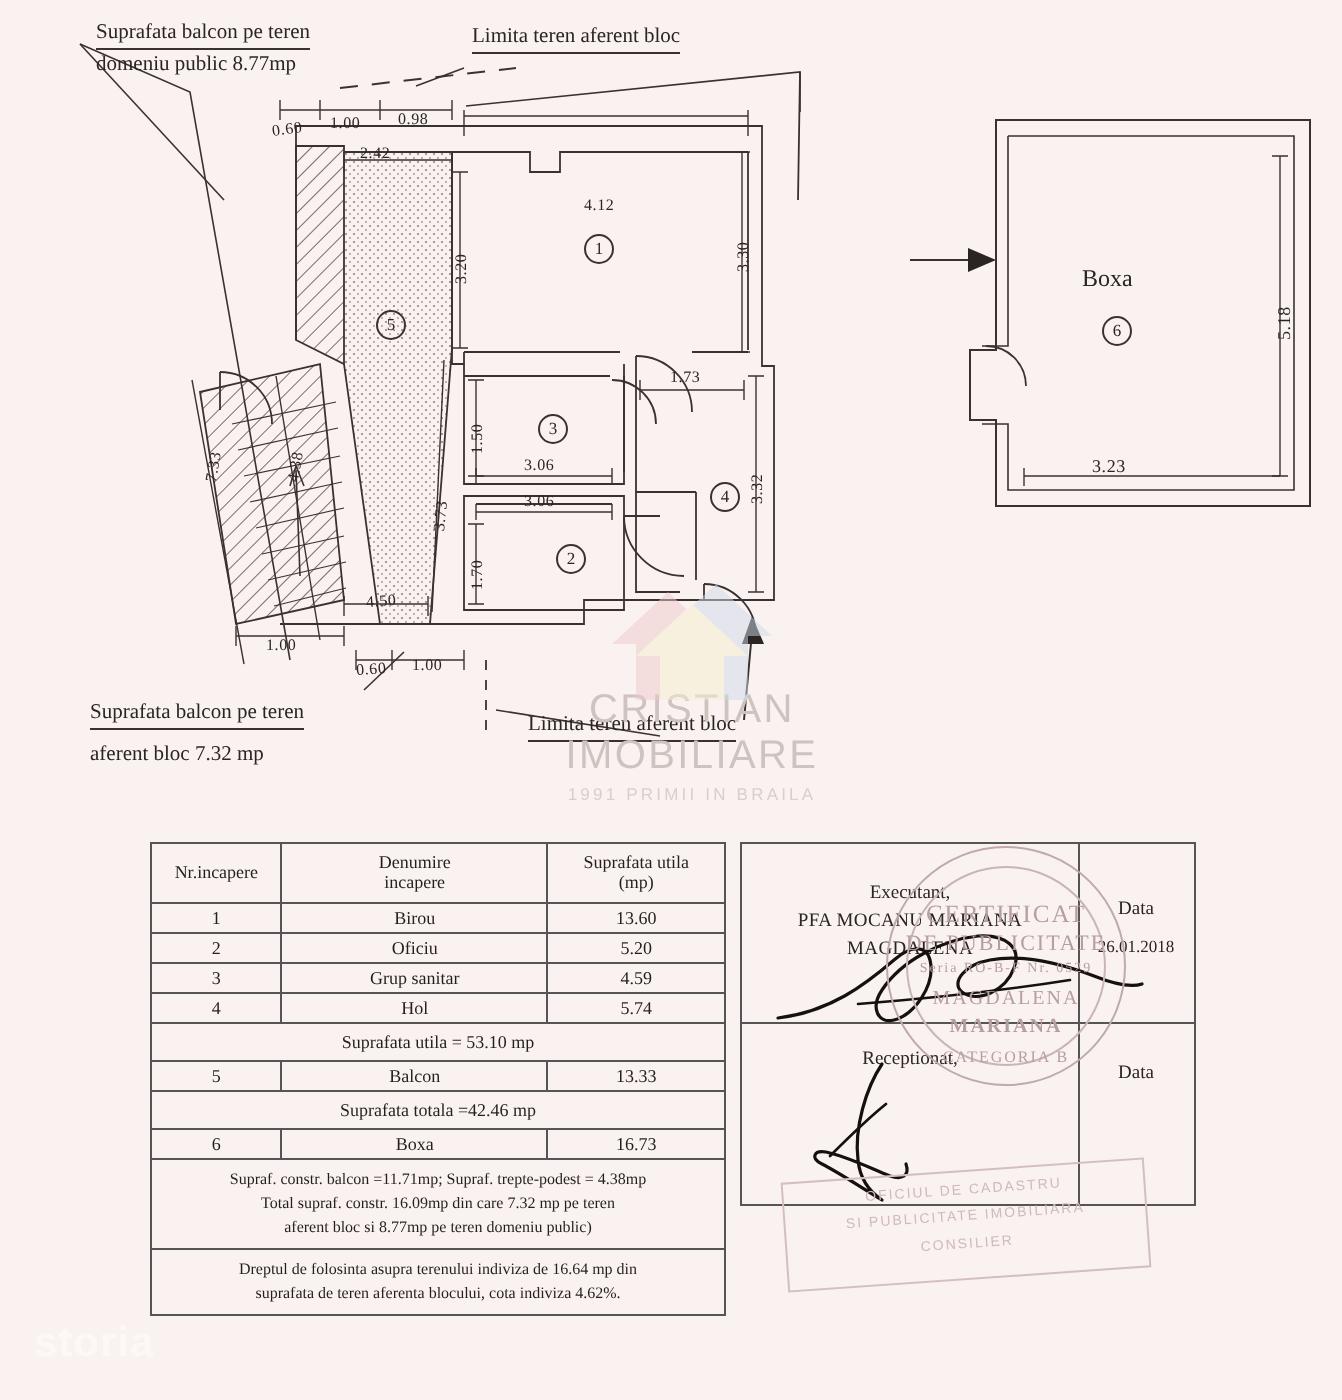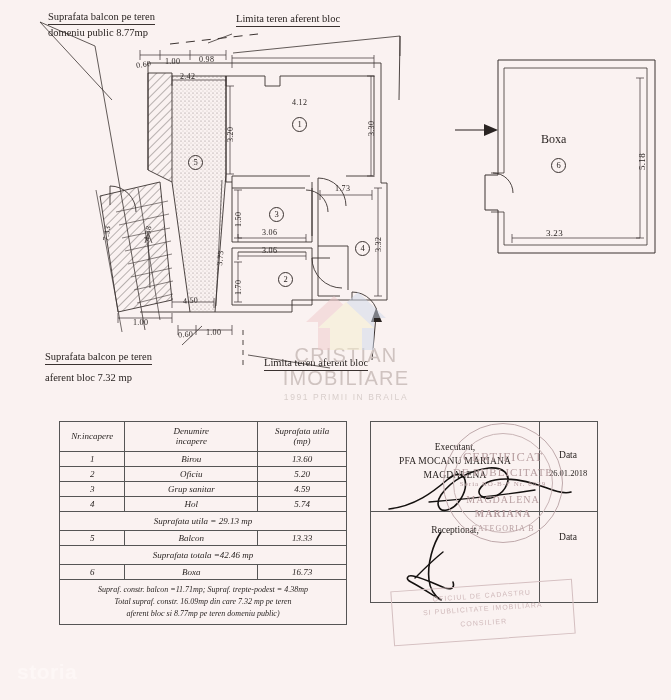--- a/index.html
+++ b/index.html
@@ -39,21 +39,21 @@
     font-family:"Liberation Sans",sans-serif;
     font-size:8.5px;letter-spacing:1.6px;color:#d8cecb;margin-top:2px;
   }
   #wm-storia{
     left:17px;top:660px;
     font-family:"Liberation Sans",sans-serif;font-weight:bold;
     font-size:21px;letter-spacing:.5px;color:#fdf7f6;
   }
 
   
-  #tbl-wrap{left:59px;top:421px;width:262px;font-style:italic;}
+  #tbl-wrap{left:75px;top:421px;width:262px;}
   table.plan{
     border-collapse:collapse;width:288px;
     background:transparent;
   }
   table.plan td{
     border:1px solid #555;
     font-size:9px;text-align:center;padding:2px 2px;
     color:#241f1d;
   }
   table.plan td.head{font-size:9px;line-height:1.15;padding:4px 2px;}
@@ -346,40 +346,46 @@
         <td class="c1">3</td>
         <td class="c2">Grup sanitar</td>
         <td class="c3">4.59</td>
       </tr>
       <tr>
         <td class="c1">4</td>
         <td class="c2">Hol</td>
         <td class="c3">5.74</td>
       </tr>
       <tr>
-        <td class="span" colspan="3">Suprafata utila =  29.13 mp</td>
+        <td class="span" colspan="3">Suprafata utila =  53.10 mp</td>
       </tr>
       <tr>
         <td class="c1">5</td>
         <td class="c2">Balcon</td>
         <td class="c3">13.33</td>
       </tr>
       <tr>
         <td class="span" colspan="3">Suprafata totala =42.46 mp</td>
       </tr>
       <tr>
         <td class="c1">6</td>
         <td class="c2">Boxa</td>
         <td class="c3">16.73</td>
       </tr>
       <tr>
         <td class="note" colspan="3">
           <div>Supraf. constr. balcon  =11.71mp; Supraf. trepte-podest = 4.38mp</div>
           <div>Total supraf. constr. 16.09mp din care 7.32 mp pe teren</div>
           <div>aferent bloc si 8.77mp pe teren domeniu public)</div>
+        </td>
+      </tr>
+      <tr>
+        <td class="note" colspan="3">
+          <div>Dreptul de folosinta asupra terenului indiviza de 16.64 mp din</div>
+          <div>suprafata de teren  aferenta blocului, cota indiviza 4.62%.</div>
         </td>
       </tr>
     </tbody>
       </table>
   </div>
 
   <div class="abs" id="sig">
     <div class="row" style="top:89px;"></div>
     <div class="vline" style="left:168px;"></div>
 

